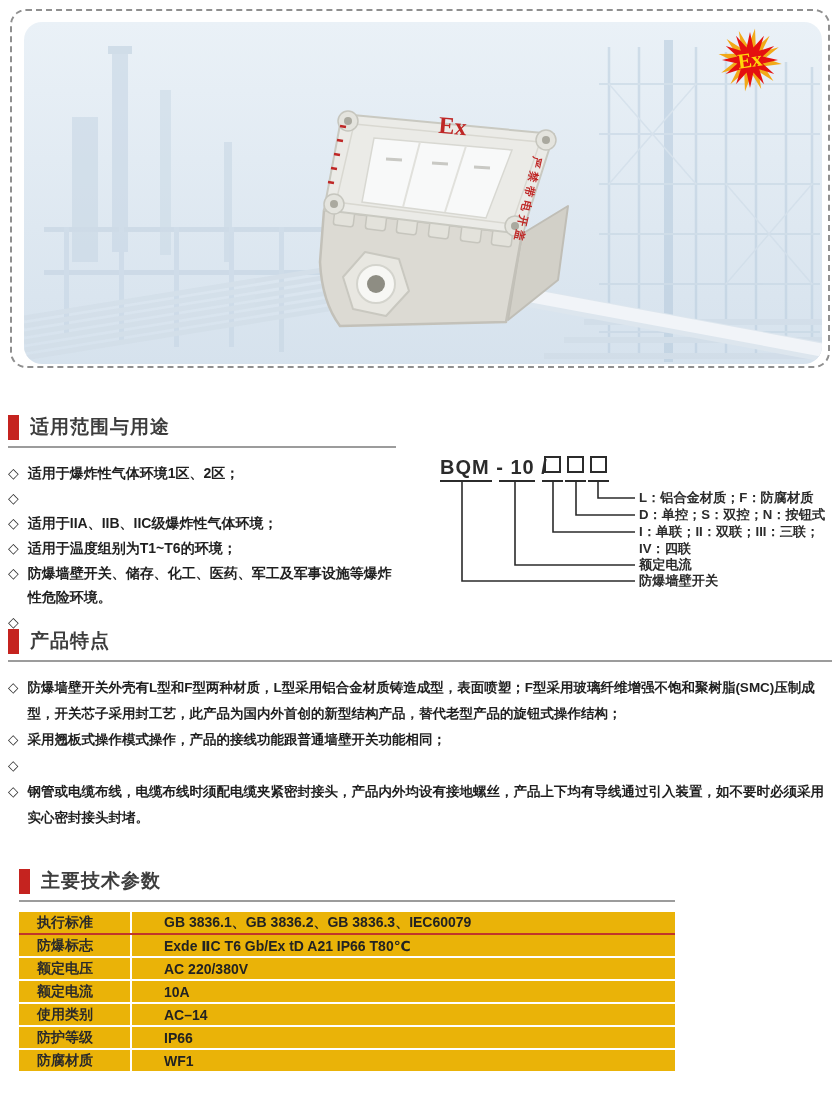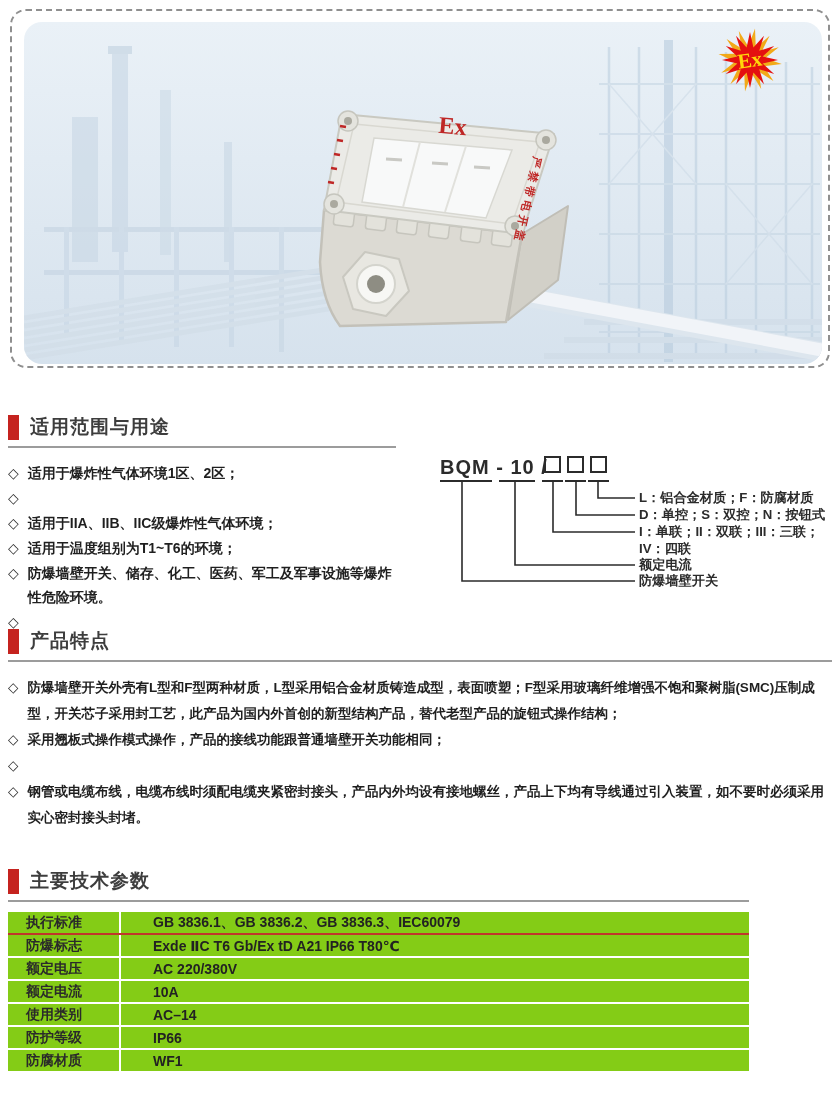--- a/index.html
+++ b/index.html
@@ -24,21 +24,21 @@
   .scope .bitem{font-size:14px;line-height:24px;margin-bottom:1px;}
   .features .bitem{font-size:13.5px;line-height:26px;}
   .diamond{flex:0 0 auto;margin-right:9px;font-weight:bold;color:#2a2a2a;}
 
   
   .model-svg{position:absolute;left:435px;top:450px;}
   .model-svg text{font-family:"Liberation Sans","DejaVu Sans",sans-serif;}
 
   
   .spec-table{margin-top:10px;}
-  .spec-row{display:flex;align-items:center;height:21px;background:#84cc16;border-bottom:2px solid #fff;}
+  .spec-row{display:flex;align-items:center;height:21px;background:#eab308;border-bottom:2px solid #fff;}
   .spec-row.first{border-bottom:2px solid #c0362b;}
   .spec-label{flex:0 0 113px;box-sizing:border-box;padding-left:18px;font-size:14px;font-weight:bold;
               color:#2a2a2a;border-right:2px solid #fff;height:21px;display:flex;align-items:center;}
   .spec-value{padding-left:32px;font-size:14px;font-weight:bold;color:#222;}
 </style>
 </head>
 <body>
 
 <div class="page">
 
@@ -208,21 +208,21 @@
       <div class="bitem">
           <span class="diamond">◇</span>
         </div>
       <div class="bitem">
           <span class="diamond">◇</span>
           <span>钢管或电缆布线，电缆布线时须配电缆夹紧密封接头，产品内外均设有接地螺丝，产品上下均有导线通过引入装置，如不要时必须采用实心密封接头封堵。</span>
         </div>
     </div>
   </div>
 
-  <div class="sec" style="left:8px;top:868px;width:741px;">
+  <div class="sec" style="left:19px;top:868px;width:656px;">
     <div class="sec-head">
       <span class="sec-bar"></span>
       <span class="sec-title">主要技术参数</span>
     </div>
     <div class="spec-table">
       <div class="spec-row first">
         <div class="spec-label">执行标准</div>
         <div class="spec-value">GB 3836.1、GB 3836.2、GB 3836.3、IEC60079</div>
       </div>
       <div class="spec-row">

